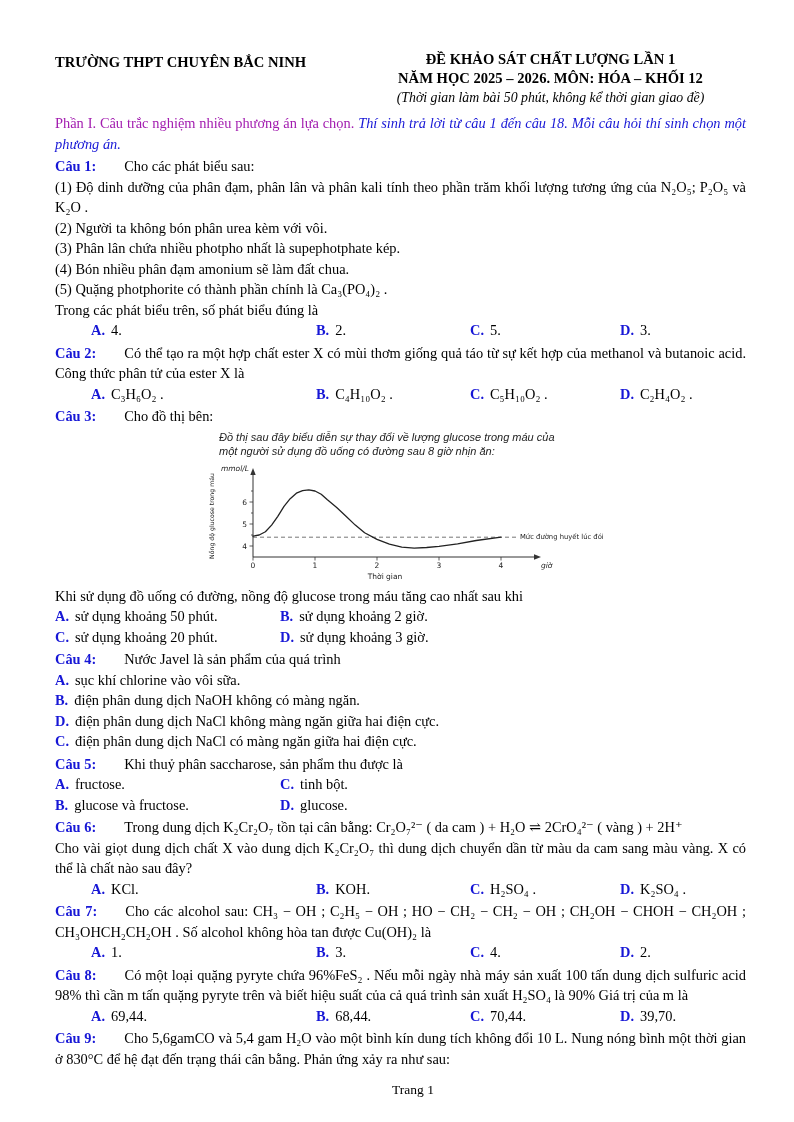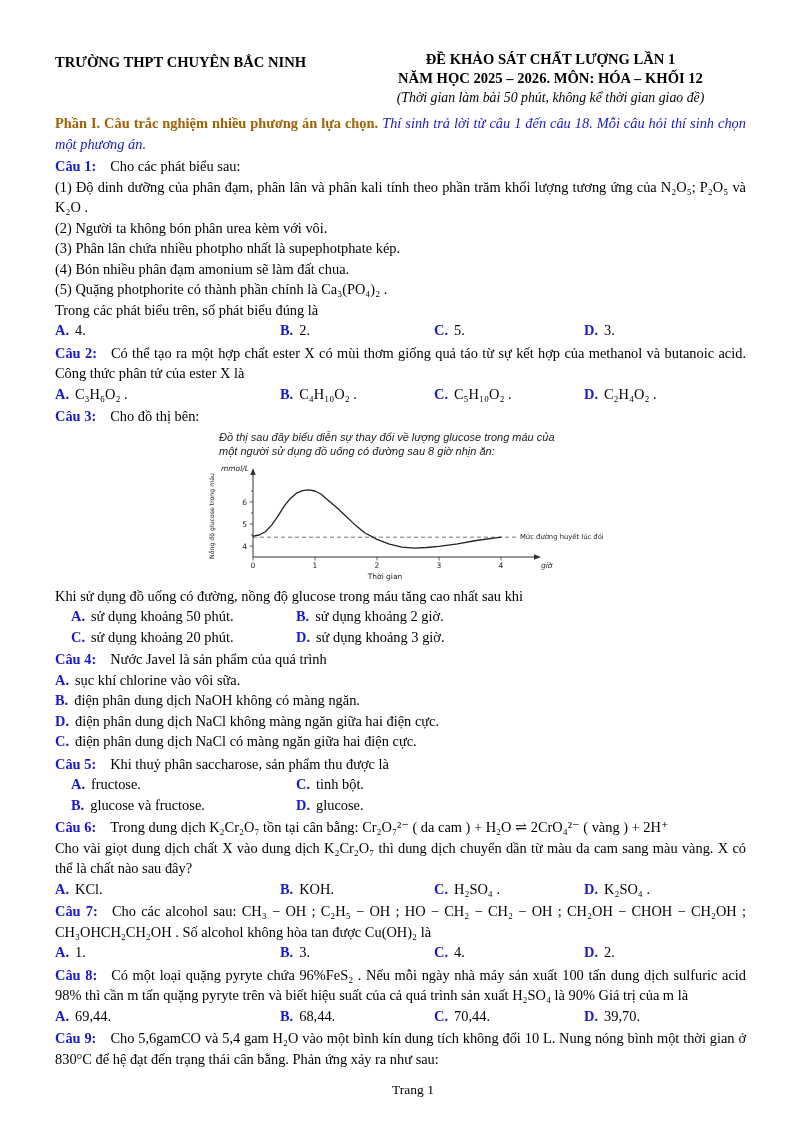--- a/index.html
+++ b/index.html
@@ -12,28 +12,28 @@
     font-size:14.4px; line-height:20.5px; color:#000;
     padding:50px 48px 0 55px;
     overflow:hidden;
   }
   .header { display:flex; margin-bottom:6px;justify-content:space-between; }
   .header-left { width:300px; font-weight:bold; font-size:14.6px; padding-top:2px; }
   .header-right { flex:1; text-align:center; line-height:19px; }
   .ht1 { font-weight:bold; font-size:14.6px; }
   .ht2 { font-weight:normal; font-style:italic; font-size:13.8px; }
   .part-head { margin-top:2px; text-align:justify; }
-  .pb { color:#a16207; font-weight:bold; }
+  .pb { color:#a21caf; font-weight:normal; }
   .pi { color:#1717d6; font-style:italic; }
   .q { margin-top:2px; text-align:justify; }
   .stmt { text-align:justify; }
-  .qlabel { color:#1717d6; font-weight:bold; padding-right:14px; }
+  .qlabel { color:#1717d6; font-weight:bold; padding-right:28px; }
   .opts { display:grid; }
-  .opts-4 { grid-template-columns:225px 154px 150px 1fr; }
-  .opts-2 { grid-template-columns:225px 1fr;margin-left:16px; }
+  .opts-4 { grid-template-columns:225px 154px 150px 1fr;margin-left:36px; }
+  .opts-2 { grid-template-columns:225px 1fr; }
   .opts-1 { grid-template-columns:1fr; }
   .opt .letter { color:#1717d6; font-weight:bold; padding-right:6px; }
   .footer { position:absolute; left:16px; bottom:22px; width:100%; text-align:center; font-size:13.5px; }
   
   .chart-block { margin:3px 0 3px 150px; width:480px; }
   .chart-title {
     font-family:"Liberation Sans","DejaVu Sans",sans-serif;
     font-style:italic; font-size:11px; line-height:14.5px;
     width:348px; margin-left:14px; color:#222; margin-bottom:2px;
   }

